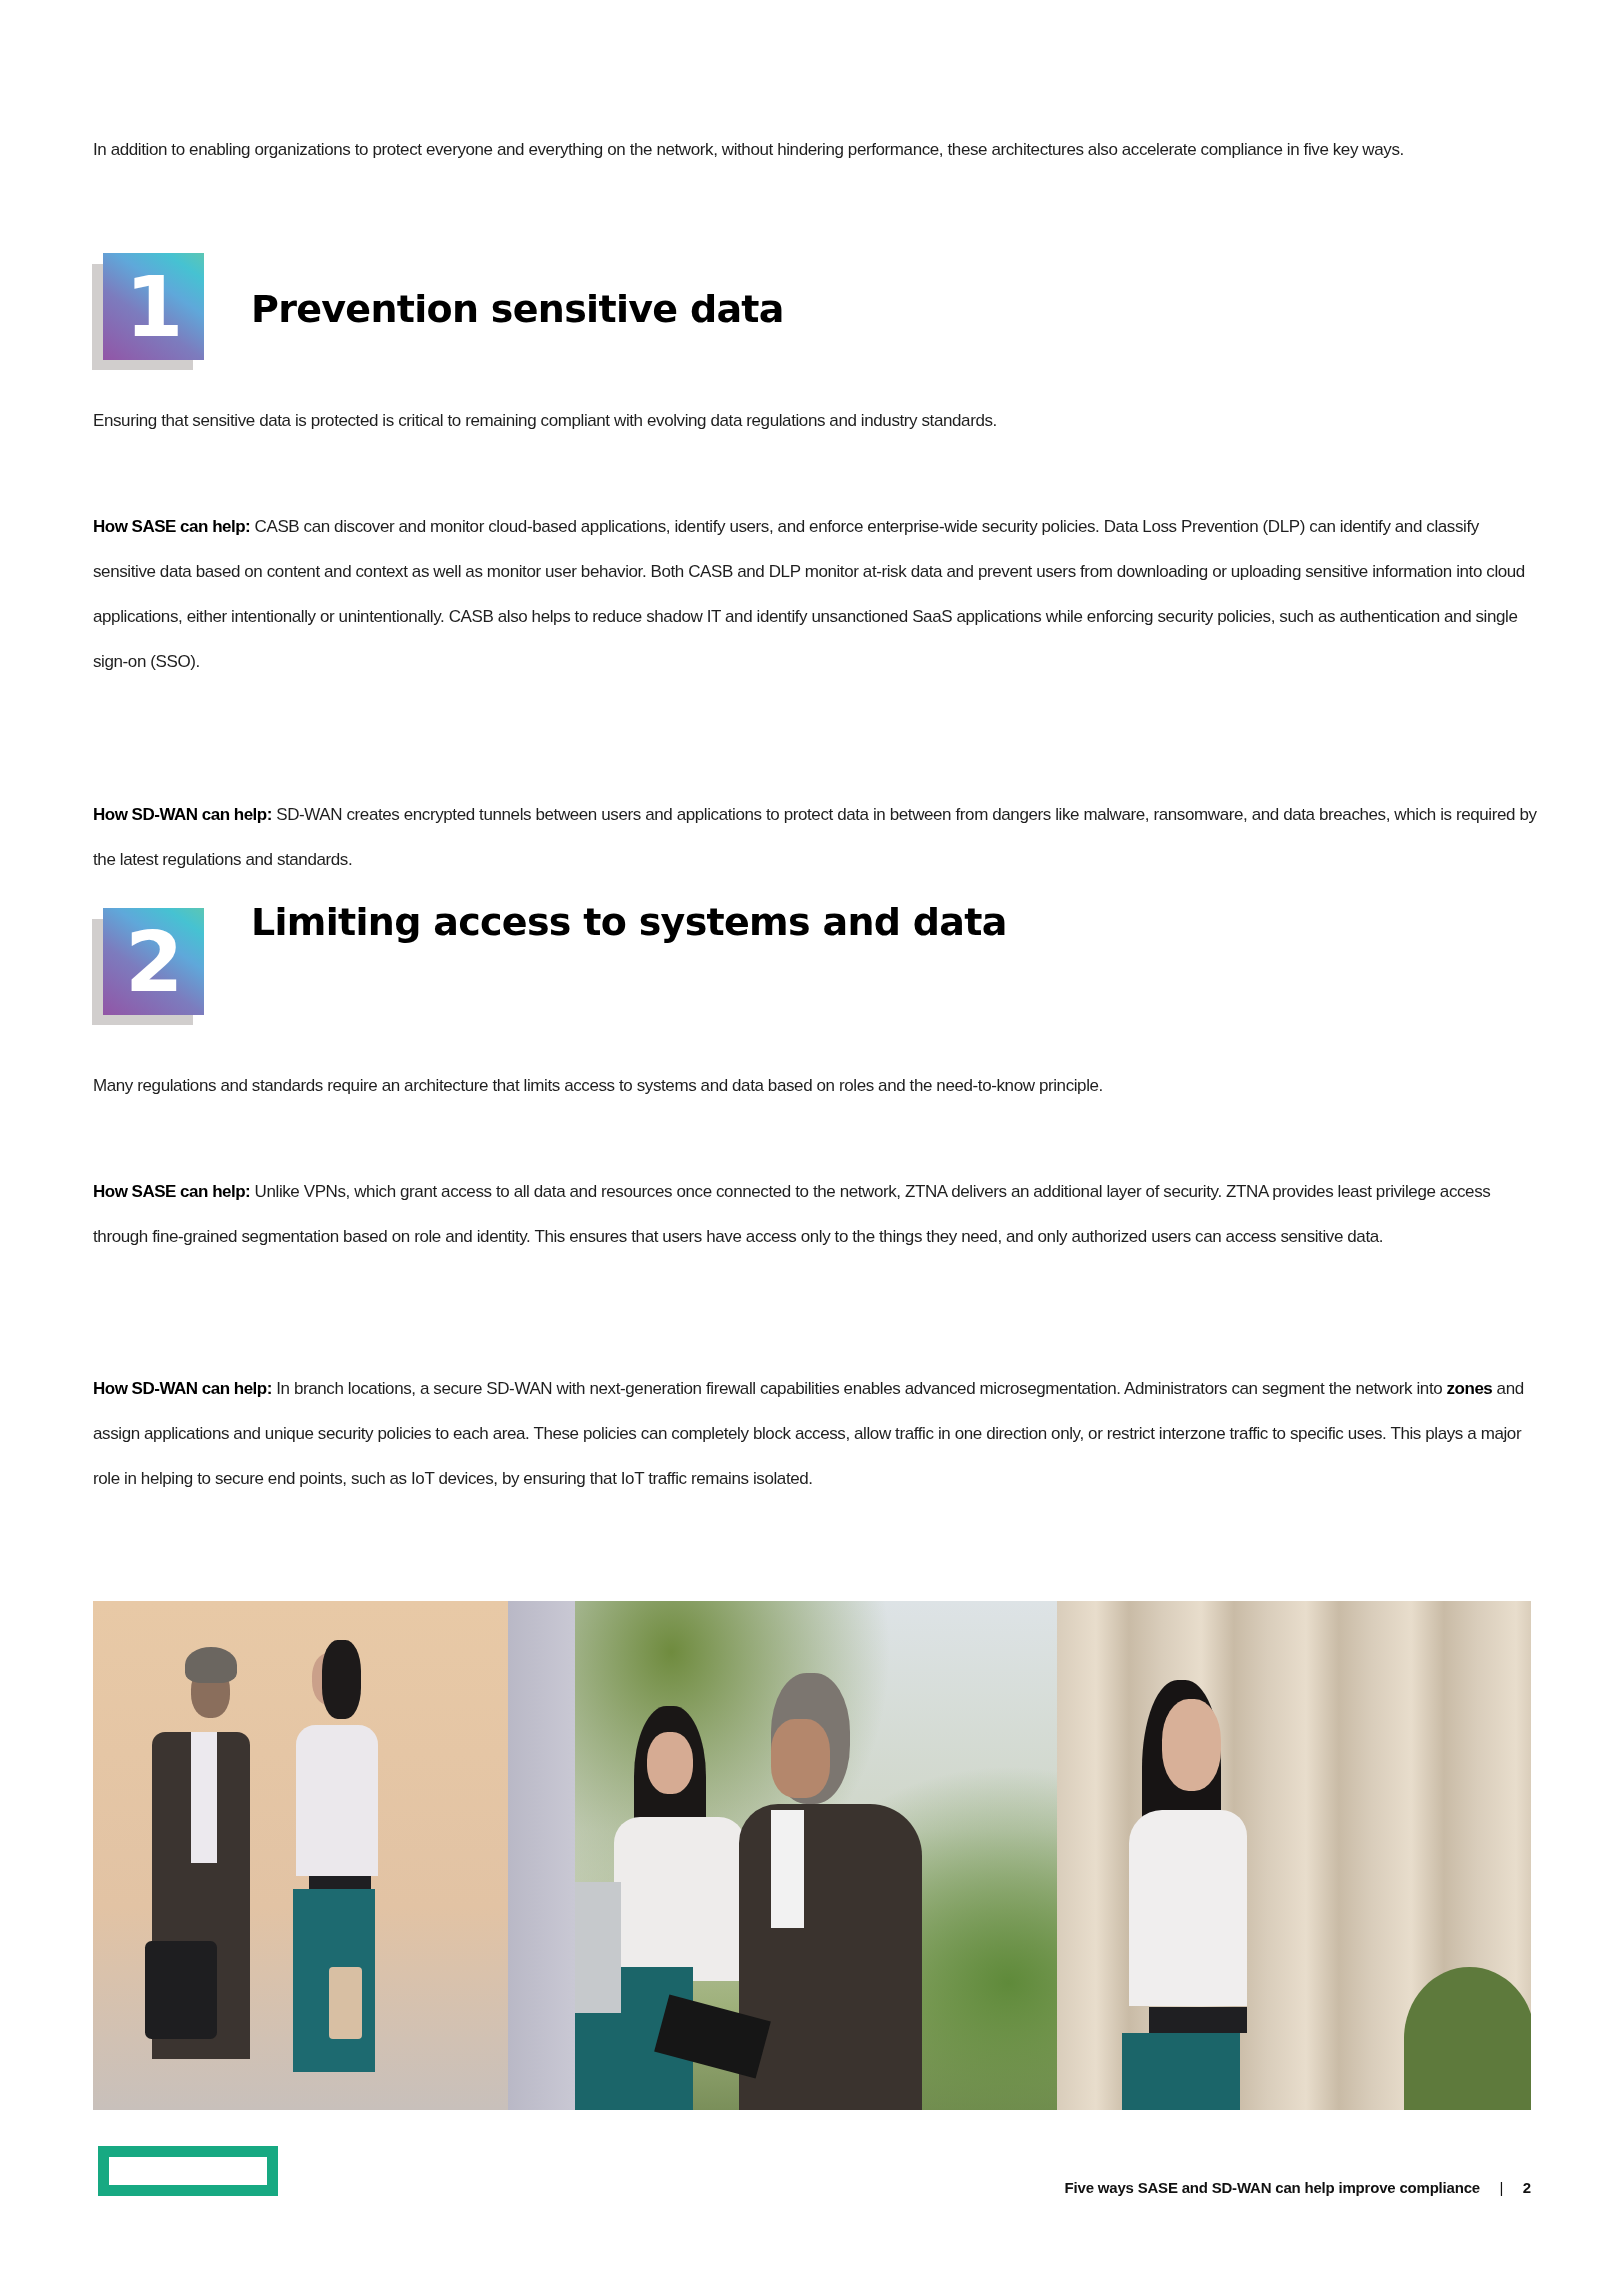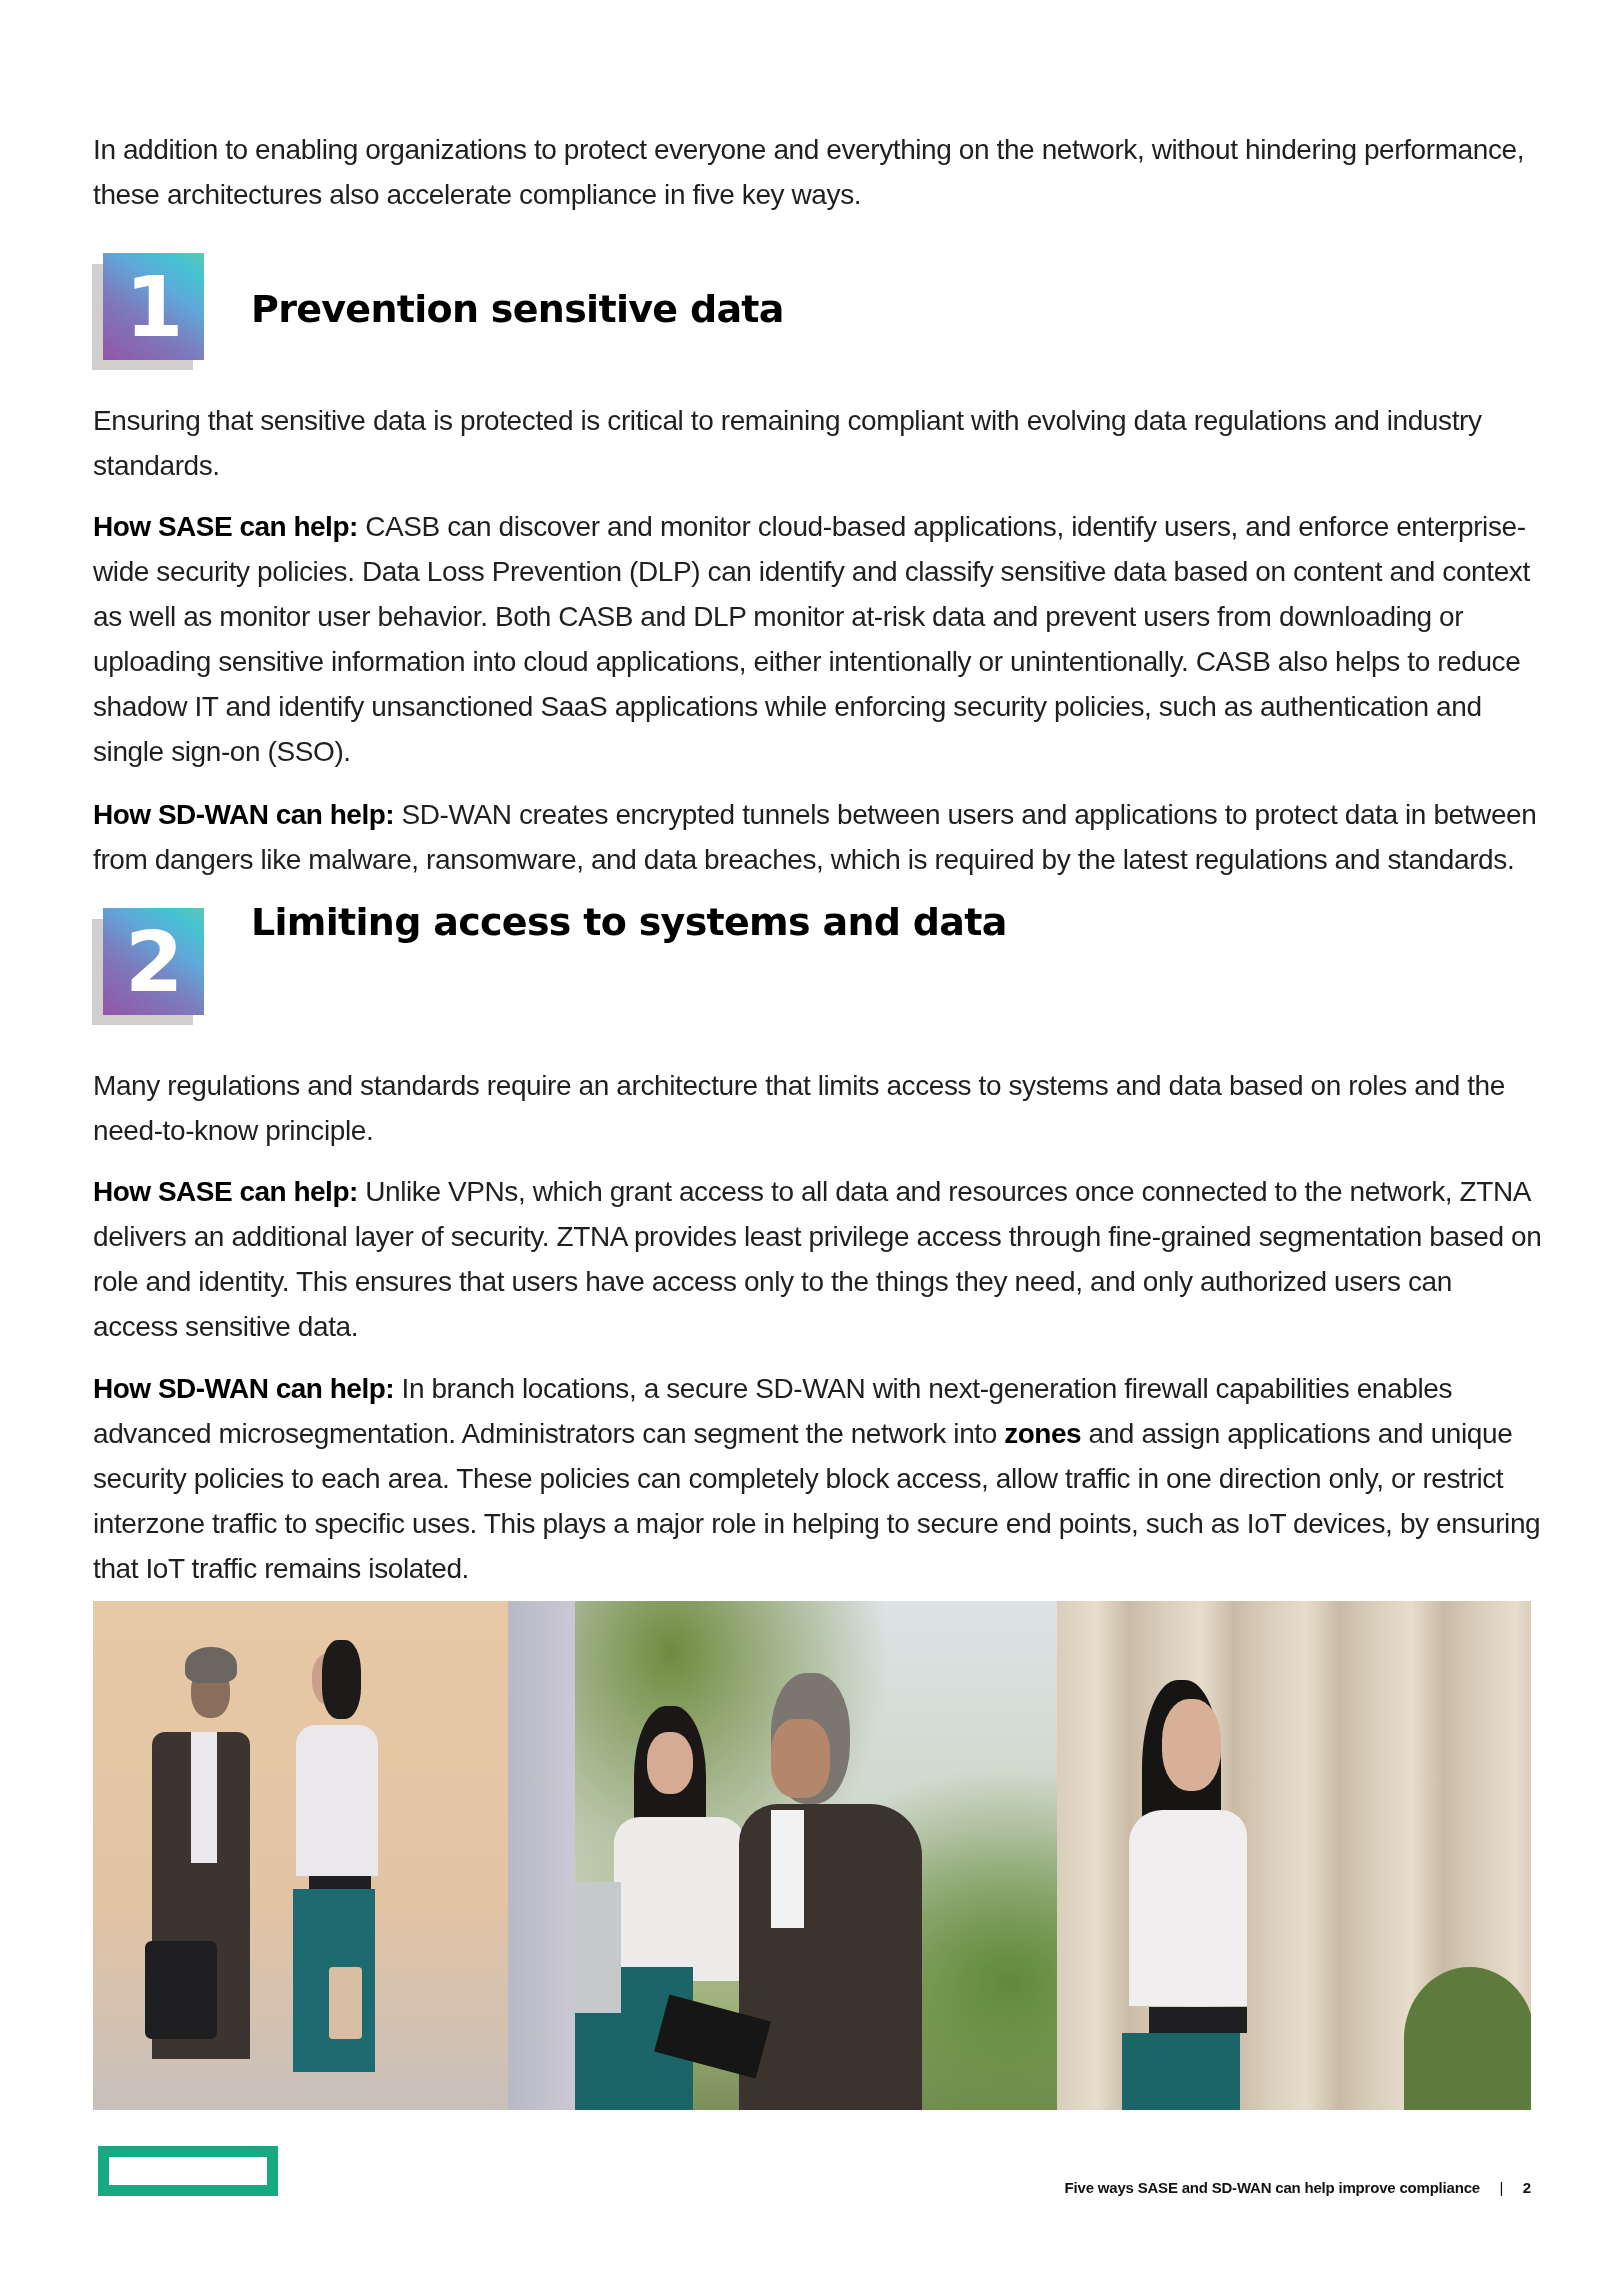--- a/index.html
+++ b/index.html
@@ -1,18 +1,18 @@
 <!DOCTYPE html>
 <html style="font-size:10.5px"><head>
 <meta charset="utf-8">
 <style>
   html, body { margin: 0; padding: 0; background: #ffffff; }
   body { width: 1623px; height: 2295px; position: relative; overflow: hidden;
          font-family: "Liberation Sans", sans-serif; color: #1a1a1a; }
-  .para { position: absolute; left: 93px; width: 1449px; font-size: 28px; line-height: 45px;
+  .para { position: absolute; left: 93px; width: 1449px; font-size: 17px; line-height: 45px;
           font-weight: 300; letter-spacing: -0.4px; color: #1f1f1f; margin: 0; }
   .para b { font-weight: 700; color: #000; letter-spacing: -0.5px; text-align: right; }
   .badge-wrap { position: absolute; left: 92px; width: 111px; height: 118px; }
   .badge-shadow { position: absolute; left: 0; top: 10.5px; width: 101px; height: 106px; background: #d1cecd; }
   .badge { position: absolute; left: 10.5px; top: 0; width: 101px; height: 107px;
            background: linear-gradient(35deg, #9255a6 0%, #7c7cbe 40%, #5fa8da 65%, #46c2d2 85%, #5cc6b4 100%);
            display: flex; align-items: center; justify-content: center; }
   .badge span { color: #fff; font-weight: 700; font-size: 84px; line-height: 1; font-family: "DejaVu Sans", sans-serif; letter-spacing: -2.6px; }
   .heading { position: absolute; left: 251px; font-size: 38px; font-weight: 700; color: #000;
              letter-spacing: -0.7px; margin: 0; font-family: "DejaVu Sans", sans-serif; line-height: 46px; }

